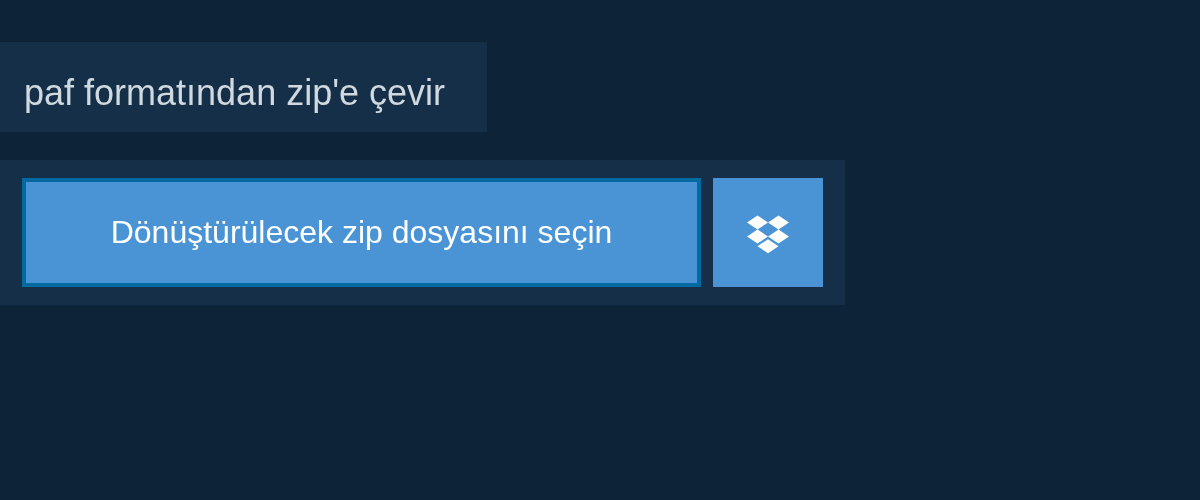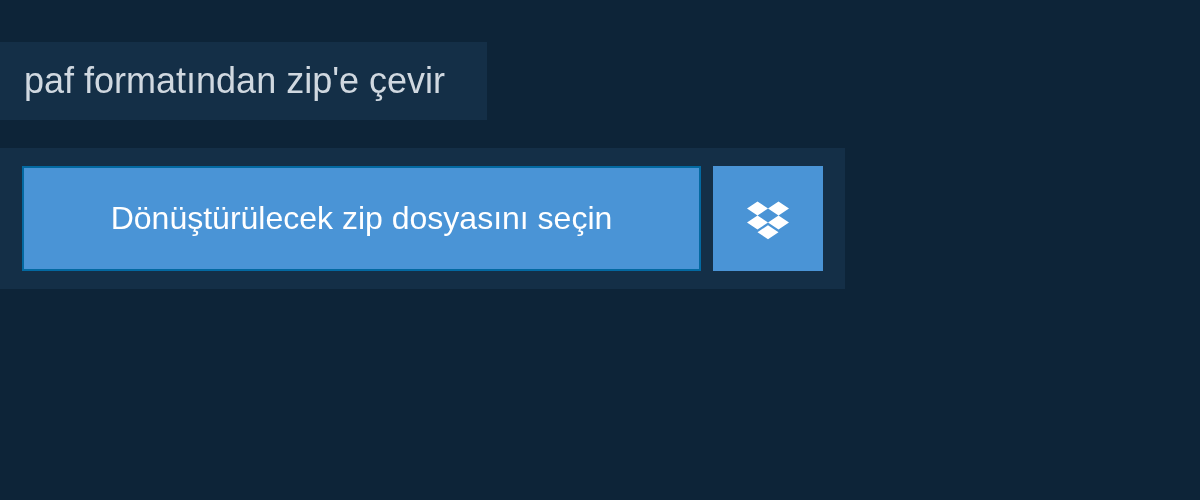--- a/index.html
+++ b/index.html
@@ -13,37 +13,37 @@
       background-color: #0d2438;
       font-family: -apple-system, BlinkMacSystemFont, "Segoe UI", Arial, sans-serif;
       overflow: hidden;
     }
     .tab-header {
       display: inline-block;
       background-color: #142f47;
       color: #d0d8e0;
       font-size: 36px;
       font-weight: 300;
-      padding: 18px 42px 18px 24px;
+      padding: 30px 42px 18px 24px;
       margin-top: 42px;
       margin-left: 0;
     }
     .content-panel {
       background-color: #142f47;
       margin-top: 28px;
       padding: 18px 22px;
       width: 845px;
       display: flex;
       align-items: stretch;
       gap: 12px;
     }
     .file-select-button {
       flex: 1;
       background-color: #4a94d6;
-      border: 2px solid #0369a1;
+      border: 4px solid #0369a1;
       color: #ffffff;
       font-size: 32px;
       font-weight: 300;
       padding: 32px 20px;
       text-align: center;
       cursor: pointer;
       display: flex;
       align-items: center;
       justify-content: center;
     }

